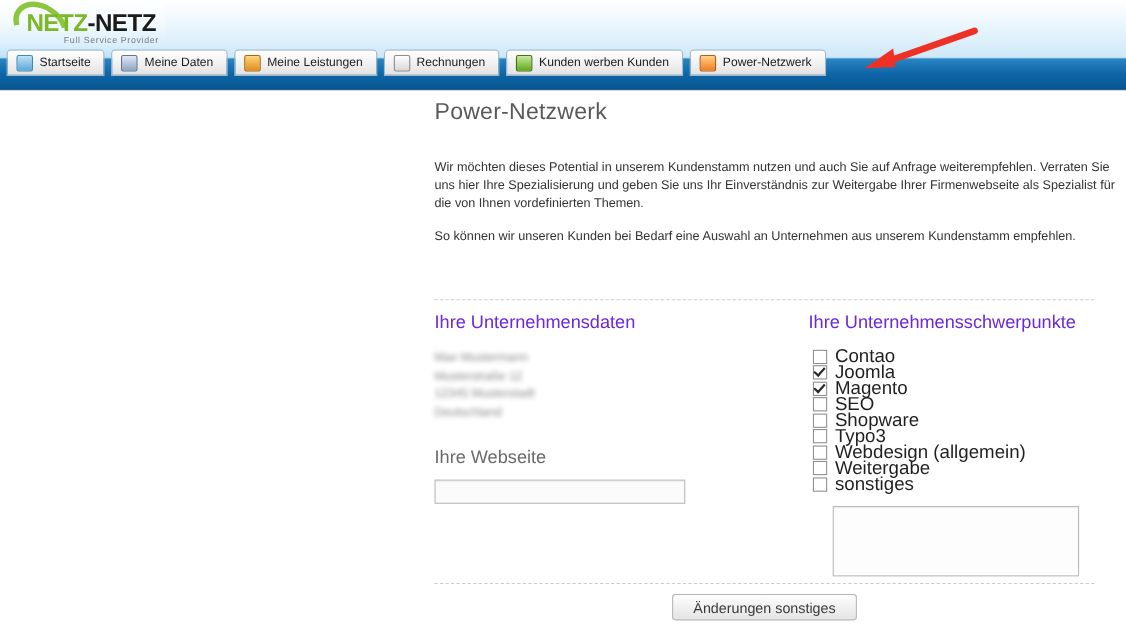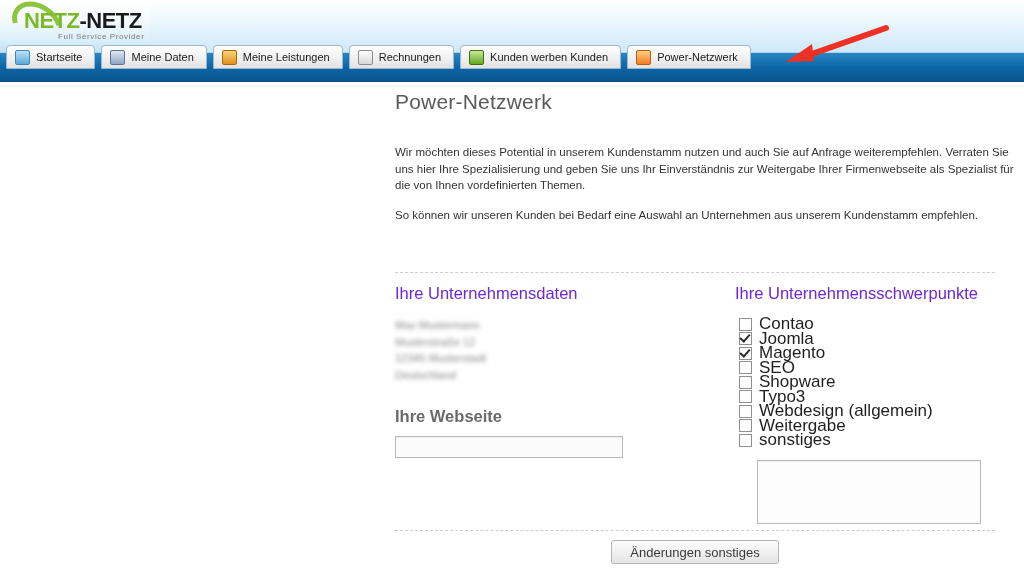--- a/index.html
+++ b/index.html
@@ -194,21 +194,21 @@
     line-height: 1.5;
     color: #8a8a8a;
     filter: blur(2.2px);
     user-select: none;
     margin-bottom: 22px;
   }
 
   h2.web-title {
     margin: 24px 0 10px 0;
     font-size: 16.5px;
-    font-weight: bold;
+    font-weight: normal;
     color: #6a6a6a;
   }
   .text-input {
     width: 218px;
     height: 18px;
     border: 1px solid #b9b9b9;
     background: #fbfbfb;
     font-size: 11px;
     padding: 1px 4px;
     color: #222;

